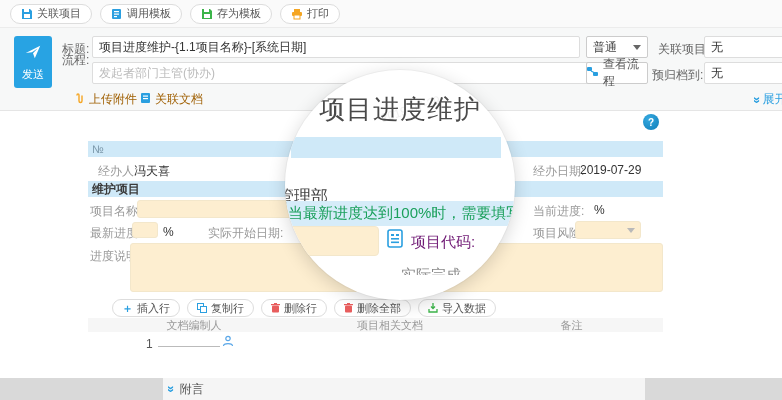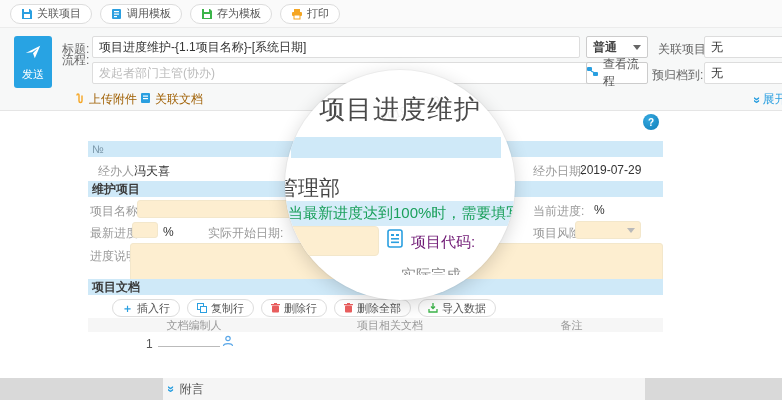--- a/index.html
+++ b/index.html
@@ -46,21 +46,21 @@
   .uline { position:absolute; border-bottom:1px solid #bbb; height:14px; cursor:text; }
 
   
   .botbar { position:absolute; left:0; top:378px; width:782px; height:22px; background:#d9d9d9; z-index:3; }
   .botbar .mid { position:absolute; left:163px; top:0; width:482px; height:22px; background:#f5f5f5; display:flex; align-items:center; gap:5px; padding-left:5px; color:#555; cursor:pointer; }
 
   
   .circle { position:absolute; left:285px; top:70px; width:230px; height:230px; border-radius:50%; background:#fff; box-shadow:0 4px 18px rgba(0,0,0,.16), 0 0 0 1px rgba(0,0,0,.03); overflow:hidden; z-index:10; }
   .c-title { position:absolute; left:0; top:22px; width:100%; text-align:center; font-size:26px; color:#4a4a4a; letter-spacing:1px; }
   .c-bluebar { position:absolute; left:6px; right:14px; top:67px; height:21px; background:#cfe9f8; }
-  .c-dept { position:absolute; left:-8px; top:104px; font-size:21px; color:#444; }
+  .c-dept { position:absolute; left:-8px; top:115px; font-size:17px; color:#444; }
   .c-hintband { position:absolute; left:-5px; right:-5px; top:131px; height:25px; background:#d6ecf9; display:flex; align-items:center; }
   .c-hint { color:#1ba05c; font-size:15px; white-space:nowrap; padding-left:8px; }
   .c-tan { position:absolute; left:0; top:156px; width:94px; height:30px; background:#fdeed0; border:1px solid #f3e7cb; border-radius:4px; }
   .c-codelbl { position:absolute; left:126px; top:163px; font-size:15px; color:#701a75; }
   .c-partial { position:absolute; left:116px; top:196px; height:9px; overflow:hidden; font-size:15px; color:#888; }
   .c-wm { position:absolute; left:95px; top:32px; color:#f0f0f0; font-size:12px; transform:rotate(-18deg); }
 
   
   .help { position:absolute; left:643px; top:114px; width:16px; height:16px; border-radius:50%; background:radial-gradient(circle at 35% 30%, #35a9e0, #0f7db8); color:#fff; font-size:10px; font-weight:bold; display:flex; align-items:center; justify-content:center; cursor:pointer; z-index:6; }
 </style>
@@ -132,21 +132,21 @@
   <div class="hdr">
     <div class="send-btn">
       <span><svg width="18" height="18" viewBox="0 0 20 20">
             <path d="M2 11 L18 3 L12 17 L10 11.5 L15 6 L8.8 10.4 Z" fill="#fff"></path>
           </svg></span>
       <span>发送</span>
     </div>
 
     <span class="lbl" style="left:62px; top:13px;">标题:</span>
     <input class="inp" style="left: 92px; top: 8px; width: 488px;" value="项目进度维护-{1.1项目名称}-[系统日期]">
-    <div class="sel" style="left:586px; top:8px; width:62px;font-weight:bold;">
+    <div class="sel" style="left:586px; top:8px; width:62px;">
       <span>普通</span>
       <span class="caret"></span>
     </div>
     <span class="lbl" style="left:658px; top:13px;">关联项目:</span>
     <input class="inp" style="left: 704px; top: 8px; width: 85px;" value="无">
 
     <span class="lbl" style="left:62px; top:24px;">流程:</span>
     <input class="inp" style="left: 92px; top: 34px; width: 551px;" placeholder="发起者部门主管(协办)">
     <div class="wbtn" style="left:586px; top:34px; width:62px;">
       <span><svg width="12" height="10" viewBox="0 0 12 10">
@@ -204,23 +204,20 @@
     <span class="fvalue" style="left:163px; top:114px;">%</span>
     <span class="flabel" style="left:208px; top:114px;">实际开始日期:</span>
     <span class="flabel" style="left:533px; top:114px;">项目风险:</span>
     <div class="tan tansel" style="left:575px; top:110px; width:66px; height:18px;">
       <span class="caret"></span>
     </div>
 
     <span class="flabel" style="left:90px; top:137px;">进度说明:</span>
     <div class="tan" style="left:130px; top:132px; width:533px; height:49px;"></div>
 
-    <div class="bluebar sec" style="top:168px;">
-      <span>项目文档</span>
-    </div>
 
     <div class="rowbtns">
       <div class="pill">
         <span style="color:#2a9fe0; font-weight:bold;">＋</span>
         <span>插入行</span>
       </div>
       <div class="pill">
         <span>
             <svg width="10" height="10" viewBox="0 0 10 10">
               <rect x="0.5" y="0.5" width="6" height="6" fill="none" stroke="#2a9fe0"></rect>

